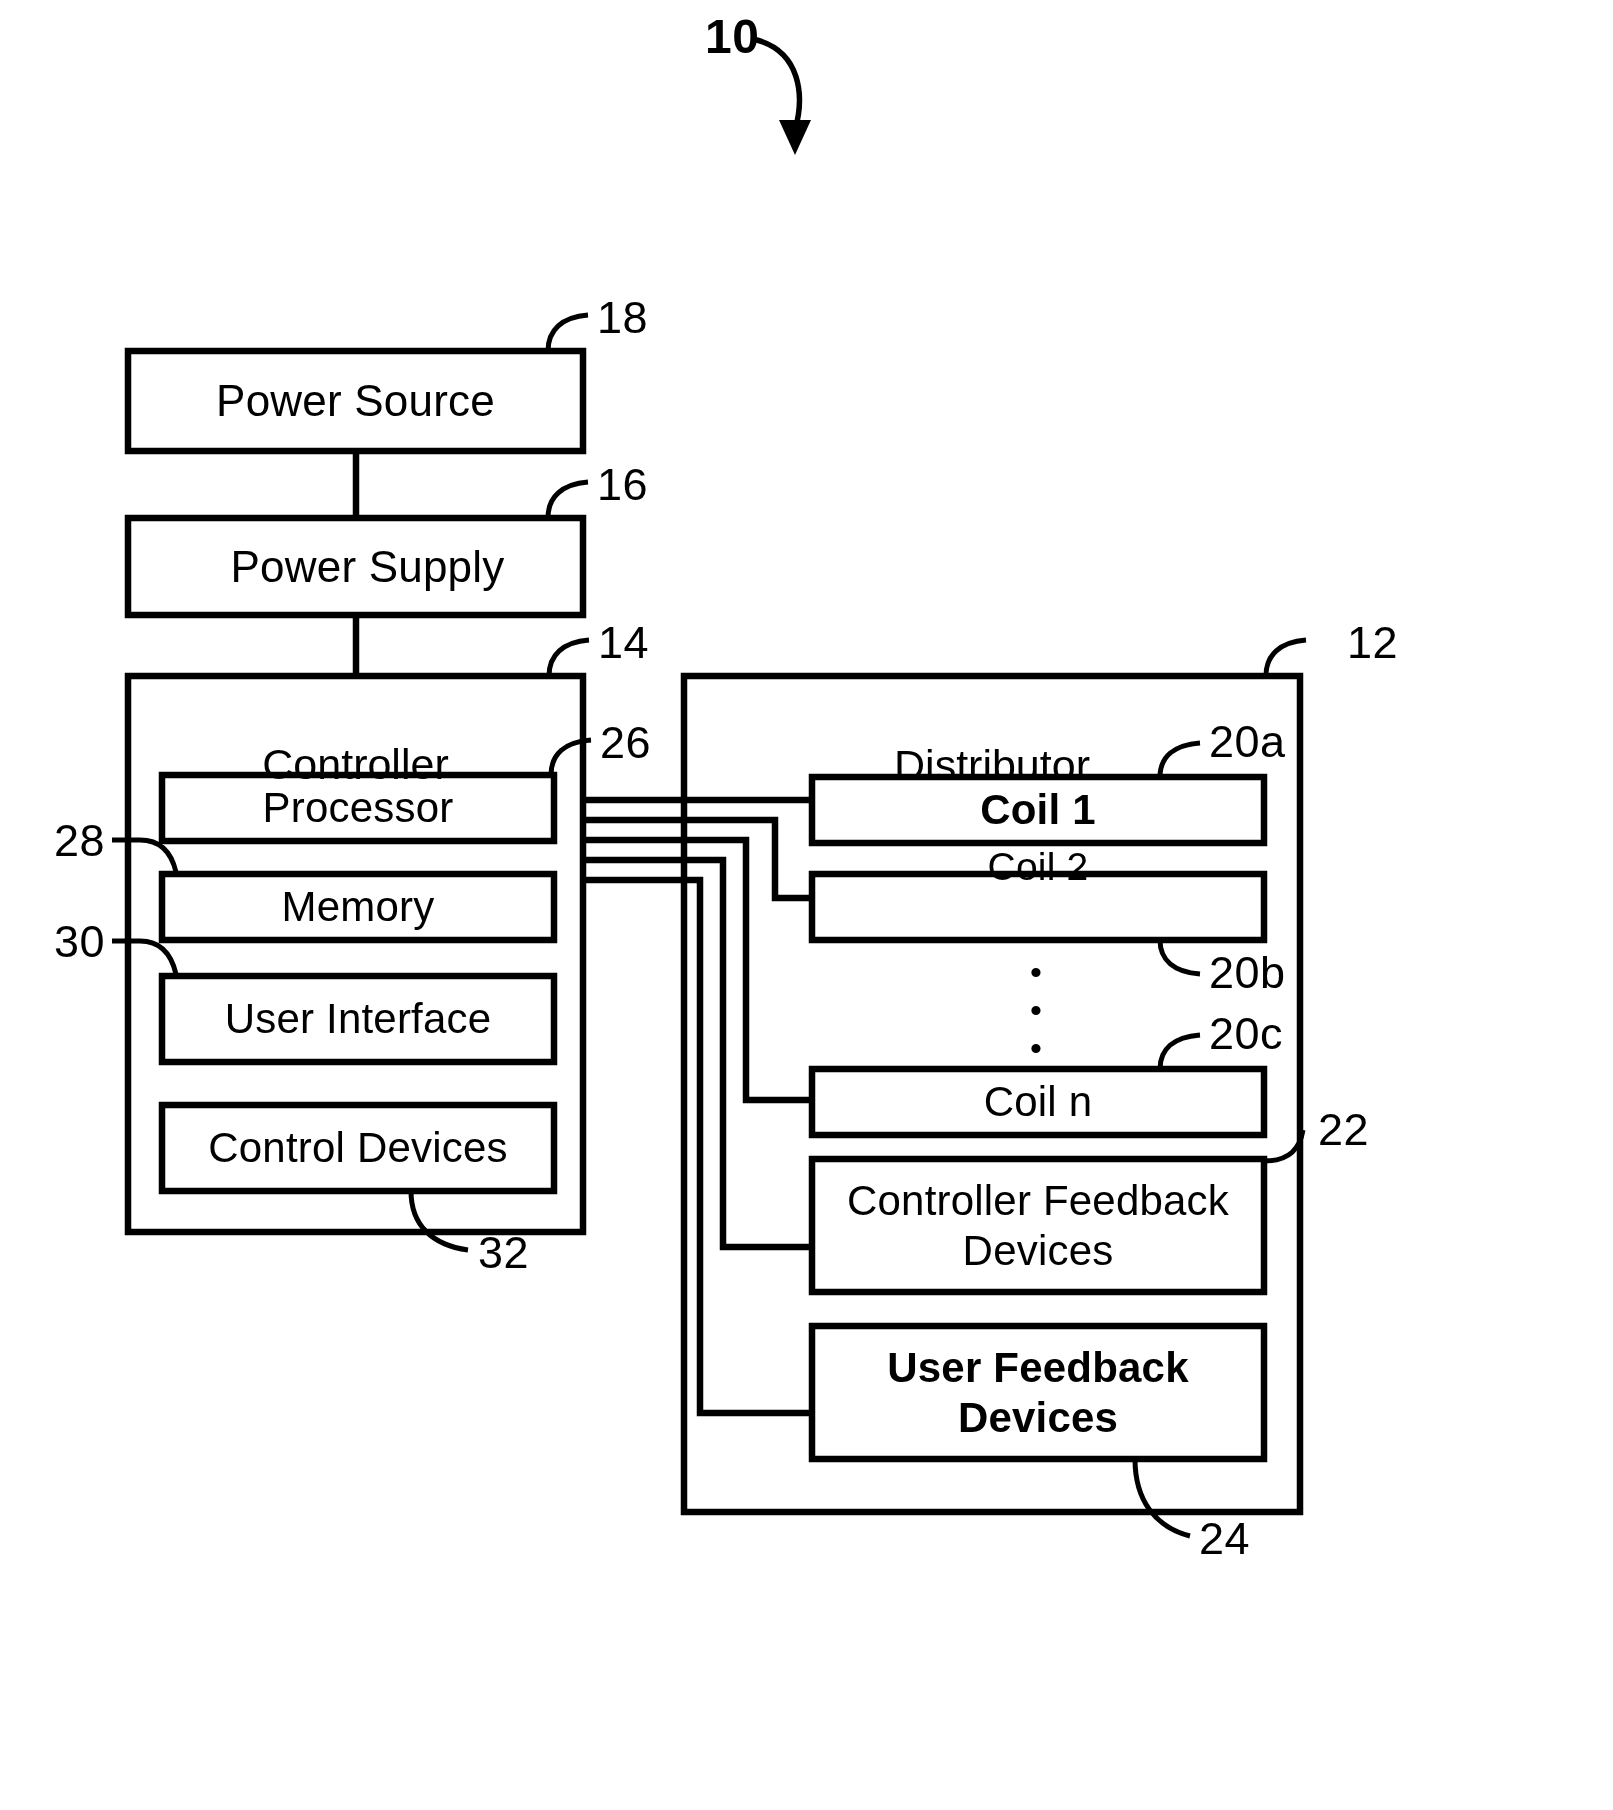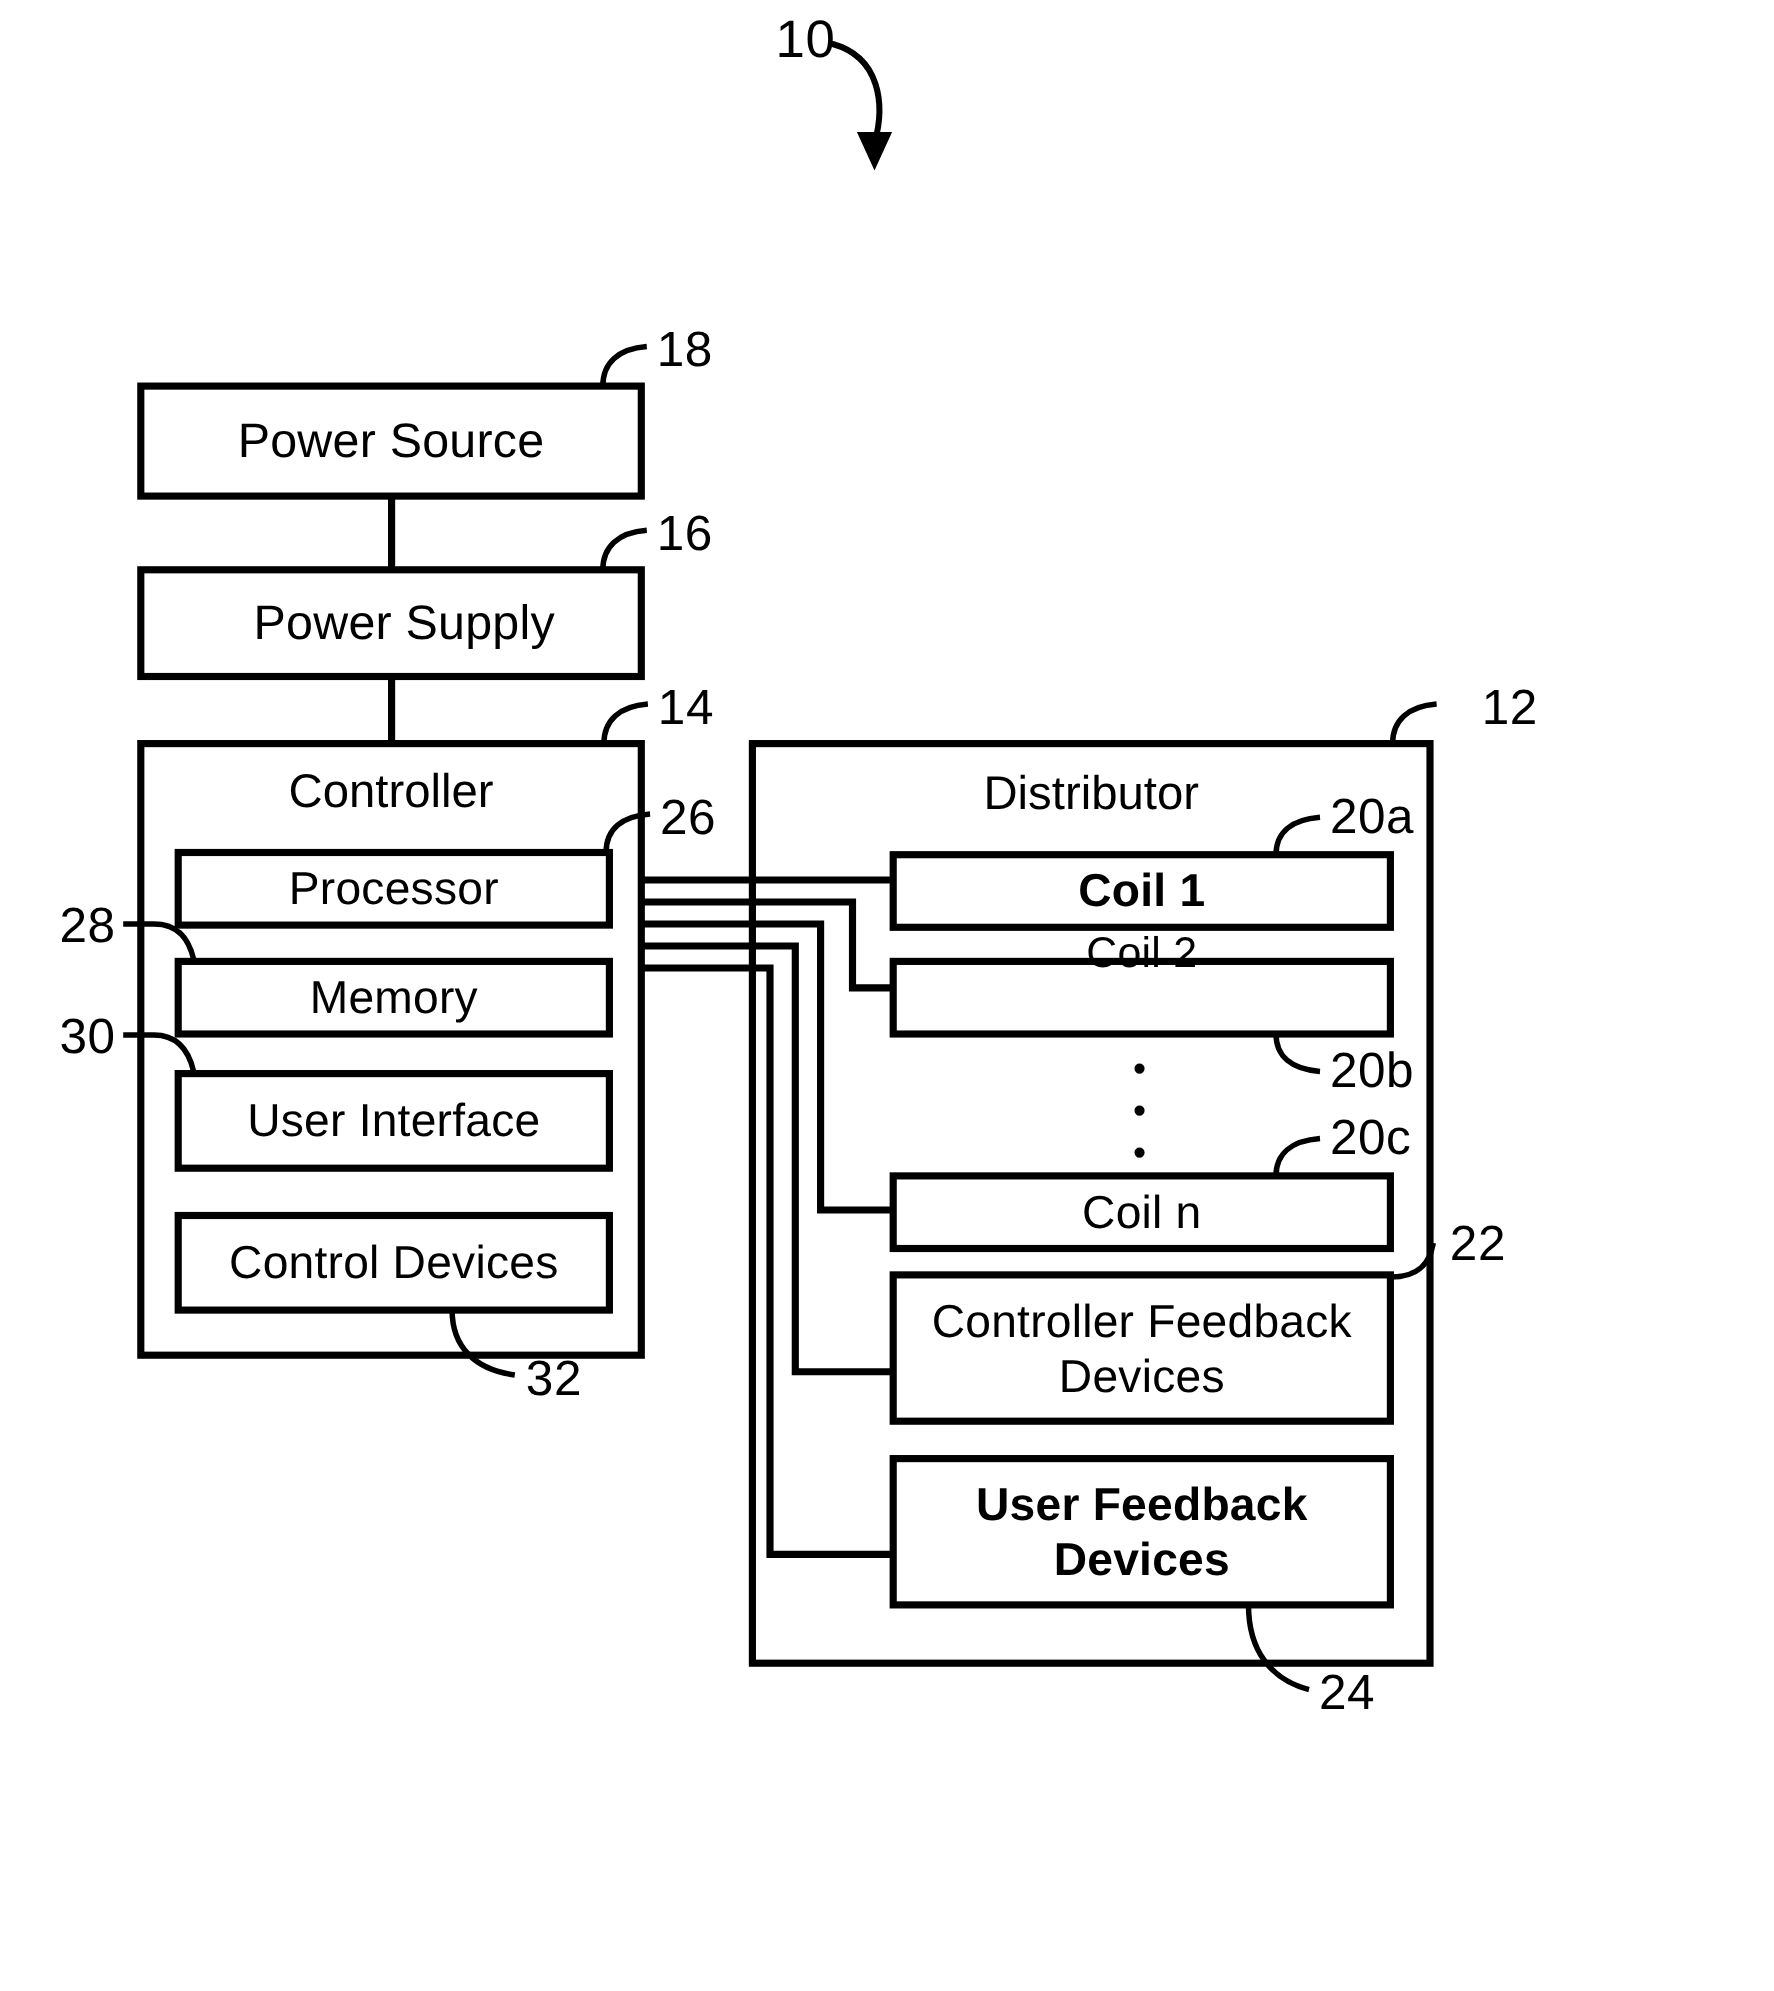--- a/index.html
+++ b/index.html
@@ -42,20 +42,21 @@
     font-size: 45px;
     line-height: 1;
     letter-spacing: 0.5px;
     white-space: nowrap;
   }
   .container-title {
     position: absolute;
     font-size: 43px;
     line-height: 1;
     white-space: nowrap;
+    margin-top: 44px;
   }
 </style>
 </head>
 <body>
 
 <div id="figure-root">
 
   <svg id="figure-svg" viewBox="0 0 1613 1810">
 
     <g>
@@ -114,21 +115,21 @@
 
       <path d="M 583 840 L 746 840 L 746 1100 L 812 1100" fill="none" stroke="#000" stroke-width="6.5"></path>
 
       <path d="M 583 860 L 723 860 L 723 1247 L 812 1247" fill="none" stroke="#000" stroke-width="6.5"></path>
 
       <path d="M 583 880 L 700 880 L 700 1413 L 812 1413" fill="none" stroke="#000" stroke-width="6.5"></path>
     </g>
 
   </svg>
 
-  <div class="ref-num" style="left:705px; top:13px; font-size:48px;">10</div>
+  <div class="ref-num" style="left:705px; top:13px; font-size:48px;font-weight:bold;">10</div>
 
   <div class="blk-label" style="left:128px; top:351px; width:455px; height:100px; font-size:44px;">Power Source</div>
 
   <div class="blk-label" style="left:140px; top:518px; width:455px; height:97px; font-size:44px;">Power Supply</div>
 
   <div class="container-title" style="left:128px; top:699px; width:455px; text-align:center;">Controller</div>
 
   <div class="blk-label" style="left:162px; top:775px; width:392px; height:66px; font-size:42px;">Processor</div>
 
   <div class="blk-label" style="left:162px; top:874px; width:392px; height:66px; font-size:42px;">Memory</div>

